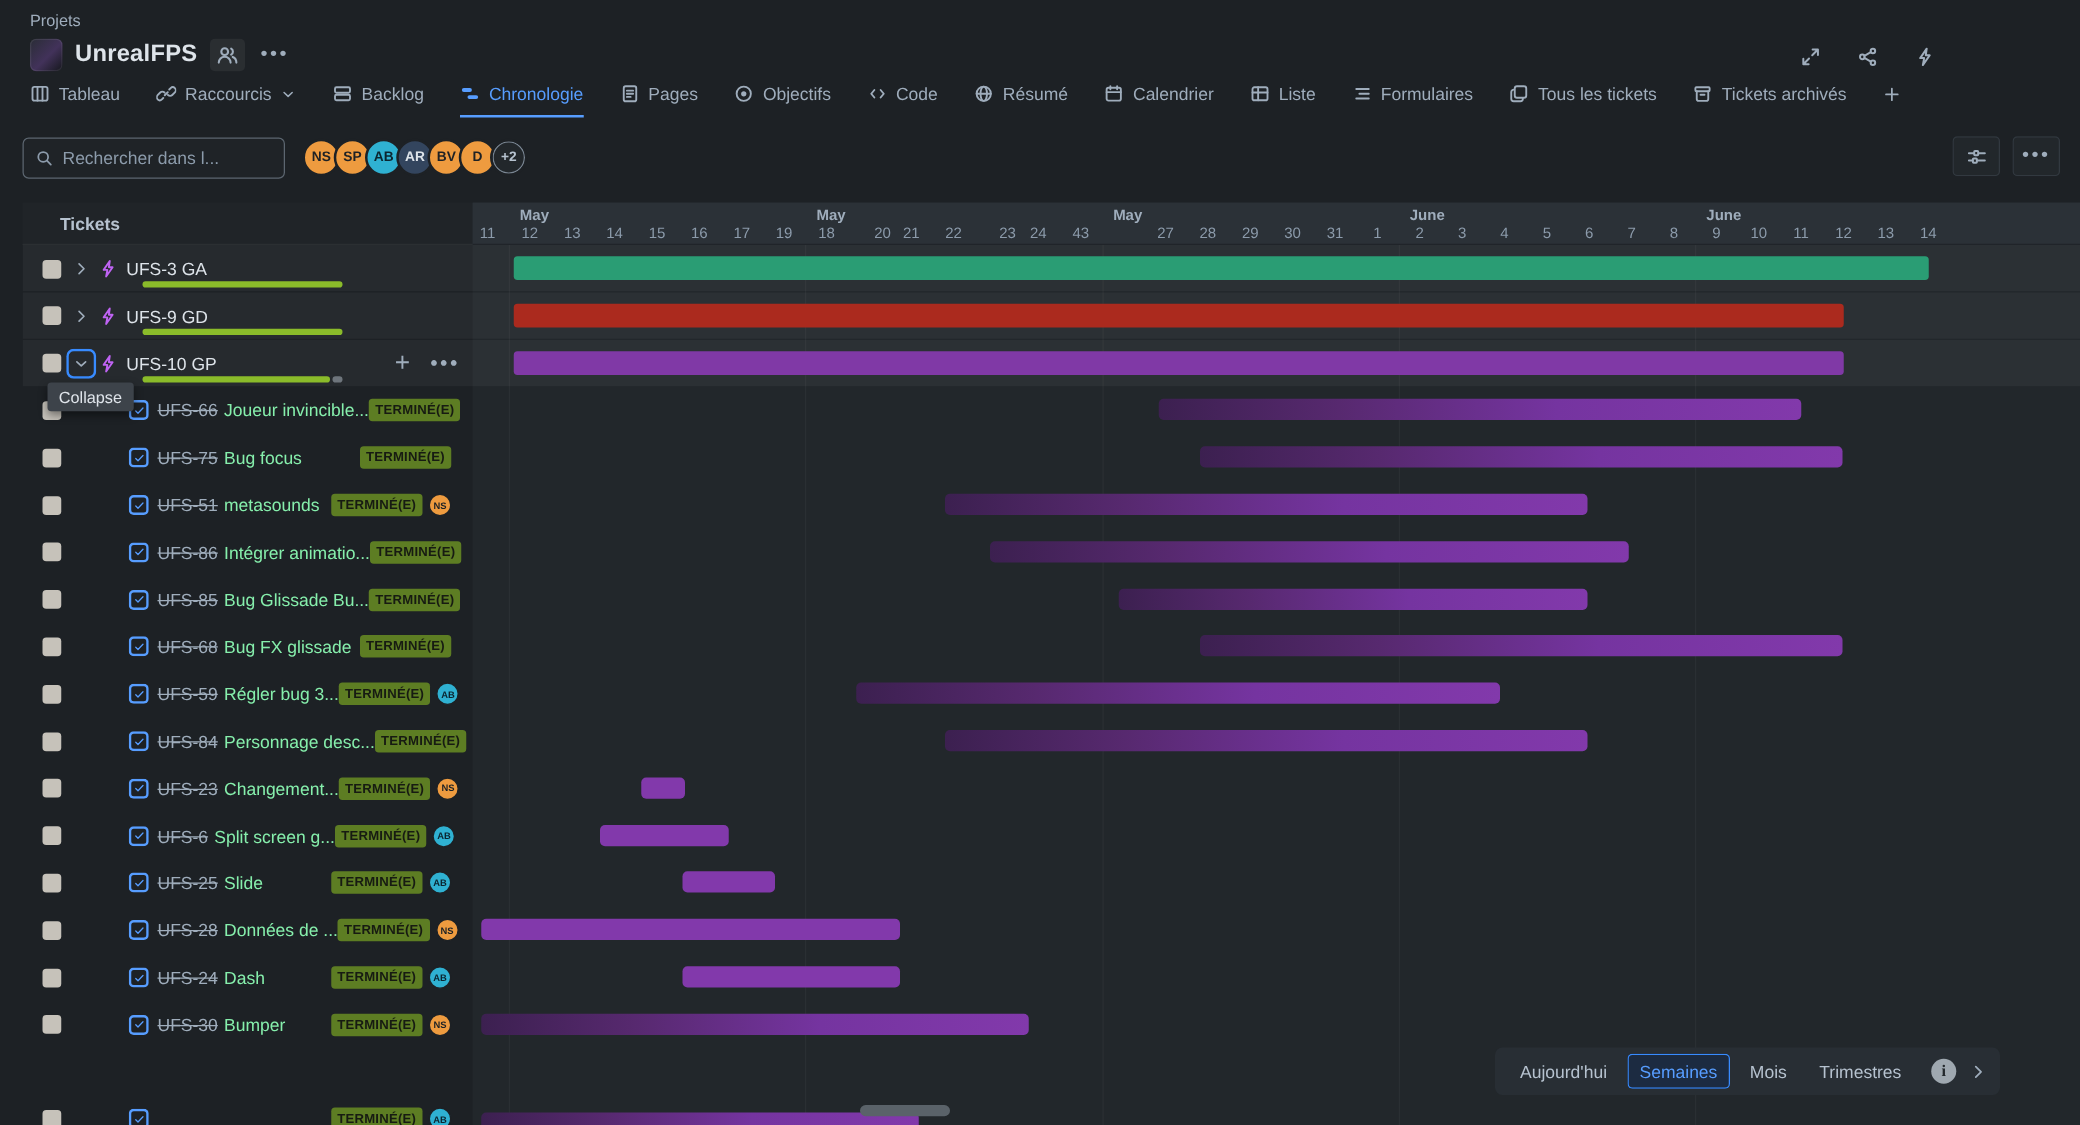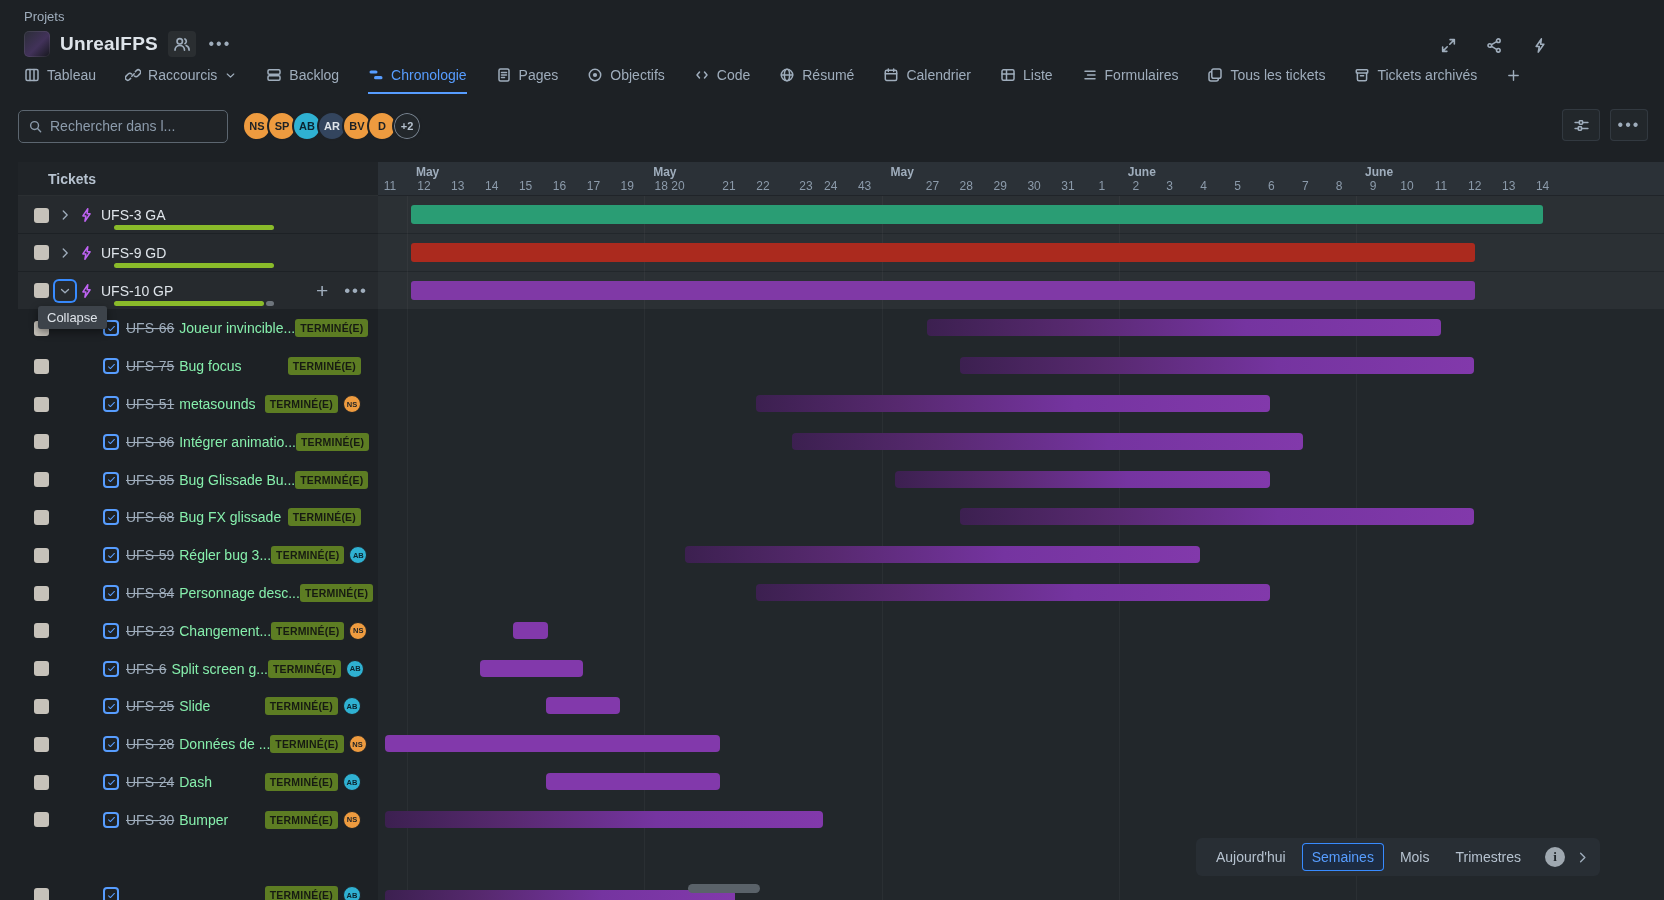--- a/index.html
+++ b/index.html
@@ -305,21 +305,21 @@
       <div class="month" style="left: 37.9px;">May</div>
       <div class="tick" style="left: 45.9px;">12</div>
       <div class="tick" style="left: 79.8px;">13</div>
       <div class="tick" style="left: 113.7px;">14</div>
       <div class="tick" style="left: 147.6px;">15</div>
       <div class="tick" style="left: 181.5px;">16</div>
       <div class="tick" style="left: 215.4px;">17</div>
       <div class="tick" style="left: 249.3px;">19</div>
       <div class="month" style="left: 275.2px;">May</div>
       <div class="tick" style="left: 283.2px;">18</div>
-      <div class="tick" style="left: 300px;">20</div>
+      <div class="tick" style="left: 328px;">20</div>
       <div class="tick" style="left: 351px;">21</div>
       <div class="tick" style="left: 384.9px;">22</div>
       <div class="tick" style="left: 428px; text-align: right;">23</div>
       <div class="tick" style="left: 452.7px;">24</div>
       <div class="tick" style="left: 486.6px;">43</div>
       <div class="month" style="left: 512.5px;">May</div>
       <div class="tick" style="left: 520.5px; margin-top: 32px;">26</div>
       <div class="tick" style="left: 554.4px;">27</div>
       <div class="tick" style="left: 588.3px;">28</div>
       <div class="tick" style="left: 622.2px;">29</div>

